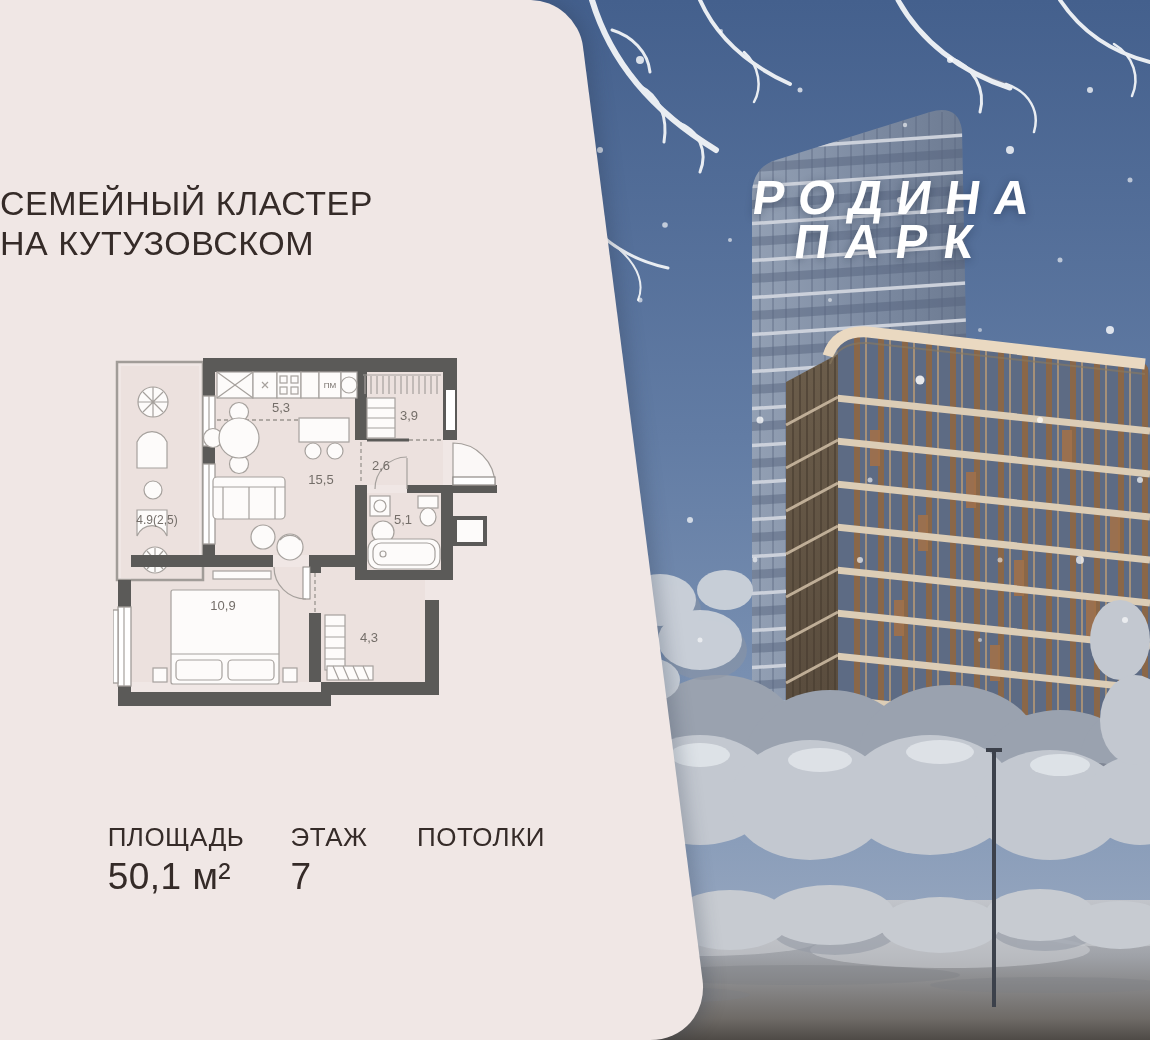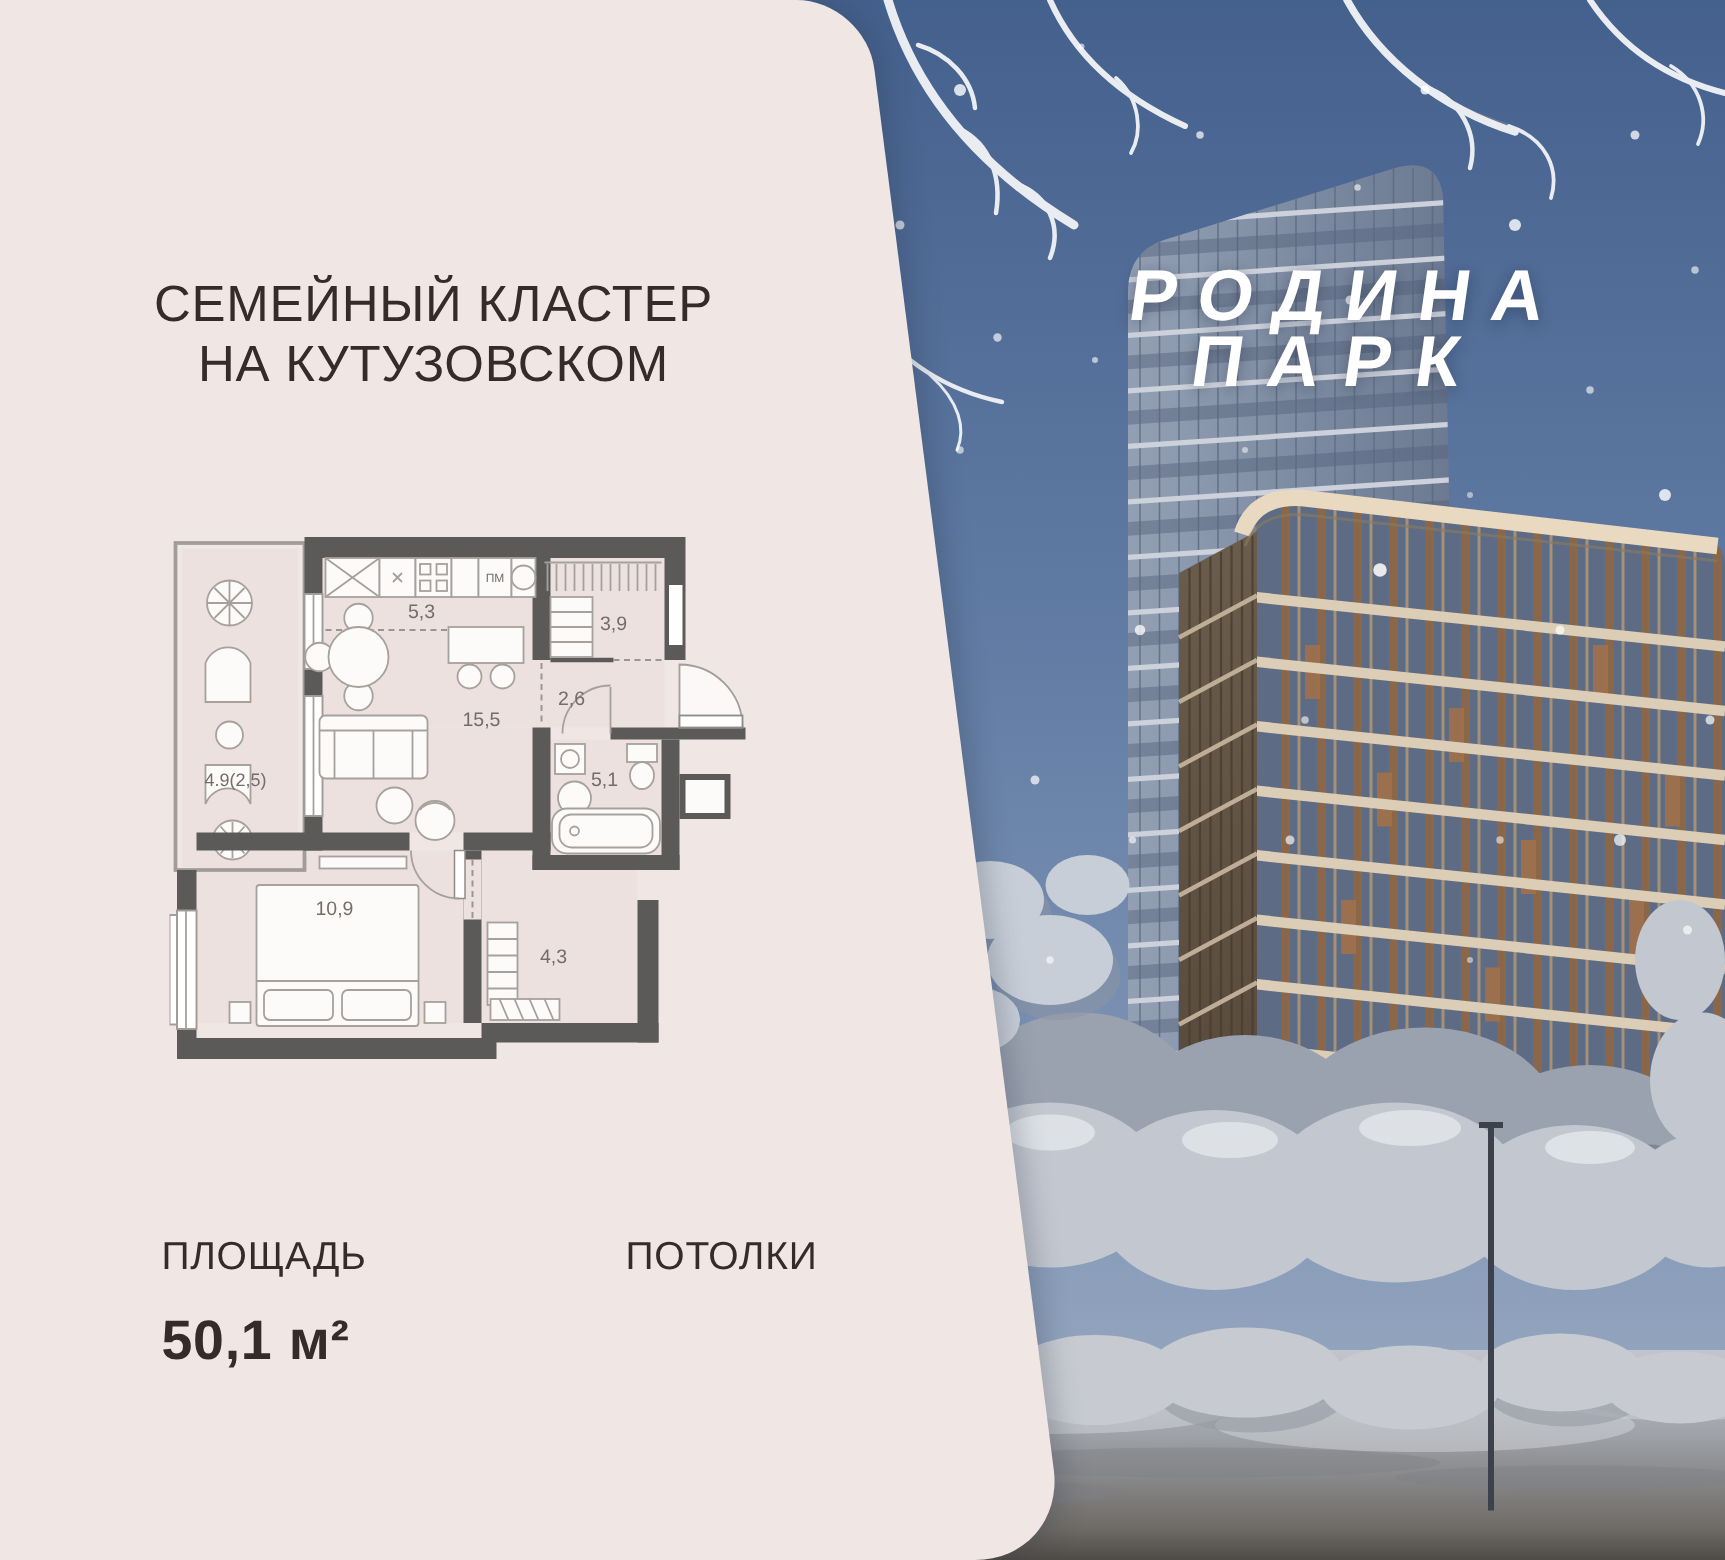--- a/index.html
+++ b/index.html
@@ -12,28 +12,28 @@
         transform:skewX(-8deg);color:#fff;font-weight:bold;
         text-shadow:0 2px 10px rgba(15,25,45,.35);}
   .logo .l1{font-size:48px;letter-spacing:14px;line-height:44px;}
   .logo .l2{font-size:48px;letter-spacing:16px;line-height:44px;}
   
   .card-bg{position:absolute;top:0;left:-160px;width:737px;height:1040px;
            background:#f0e7e5;border-radius:0 46px 60px 0;
            transform:skewX(7.3deg);transform-origin:0 0;
            box-shadow:6px 0 18px rgba(40,50,70,.25);}
   .card-content{position:absolute;inset:0;}
-  .title{position:absolute;left:0;top:183px;width:578px;text-align:center;
+  .title{position:absolute;left:0;top:183px;width:578px;text-align:left;
          color:#352b28;font-size:34px;font-weight:500;letter-spacing:.5px;
          line-height:40px;margin:0;}
   .plan{position:absolute;left:113px;top:350px;}
   .stats{position:absolute;top:822px;left:0;width:578px;height:100px;}
   .stat{position:absolute;transform:translateX(-50%);text-align:left;color:#352b28;}
   .stat .lbl{font-size:26px;letter-spacing:.5px;font-weight:400;}
-  .stat .val{font-size:37px;font-weight:bold;margin-top:20px;letter-spacing:.5px;}
+  .stat .val{font-size:37px;font-weight:normal;margin-top:3px;letter-spacing:.5px;}
   .stat.c1{left:176px}.stat.c2{left:329px}.stat.c3{left:481px}
   
   .plan text{fill:#746e69;font-family:"Liberation Sans",sans-serif;}
   .furn{fill:#fdfbfa;stroke:#a6a19d;stroke-width:1.2;}
   .thin{fill:none;stroke:#a6a19d;stroke-width:1.2;}
   .dash{fill:none;stroke:#9a9590;stroke-width:1.3;stroke-dasharray:4 3;}
   .wall{fill:#5b5a58;}
   .win{fill:#ffffff;stroke:#a19c98;stroke-width:1.3;}
 </style>
 </head>
@@ -520,18 +520,22 @@
         <text x="256" y="292">4,3</text>
         <text x="44" y="174" font-size="12">4.9(2,5)</text>
       </g>
     </svg>
 
     <div class="stats">
       <div class="stat c1">
         <div class="lbl">ПЛОЩАДЬ</div>
         <div class="val">50,1 м²</div>
       </div>
+      <div class="stat c2">
+        <div class="lbl">ЭТАЖ</div>
+        <div class="val">7</div>
+      </div>
       <div class="stat c3">
         <div class="lbl">ПОТОЛКИ</div>
       </div>
     </div>
   </div>
 </div>
 
 </body></html>

